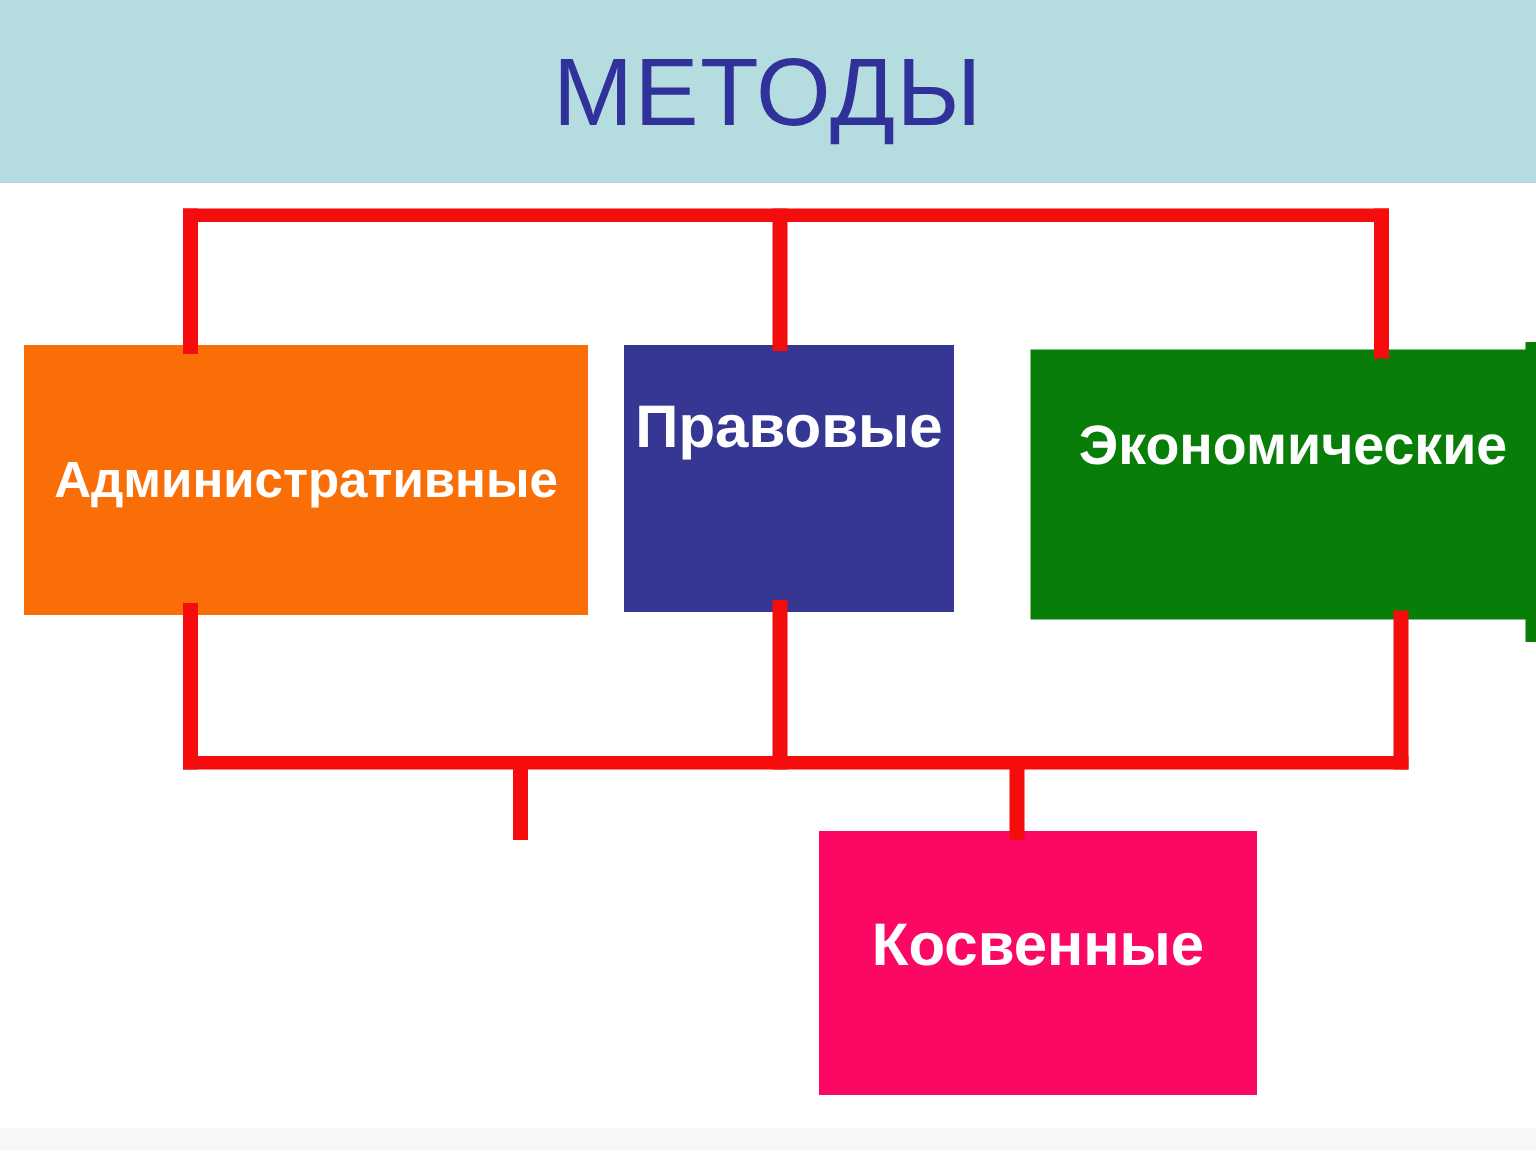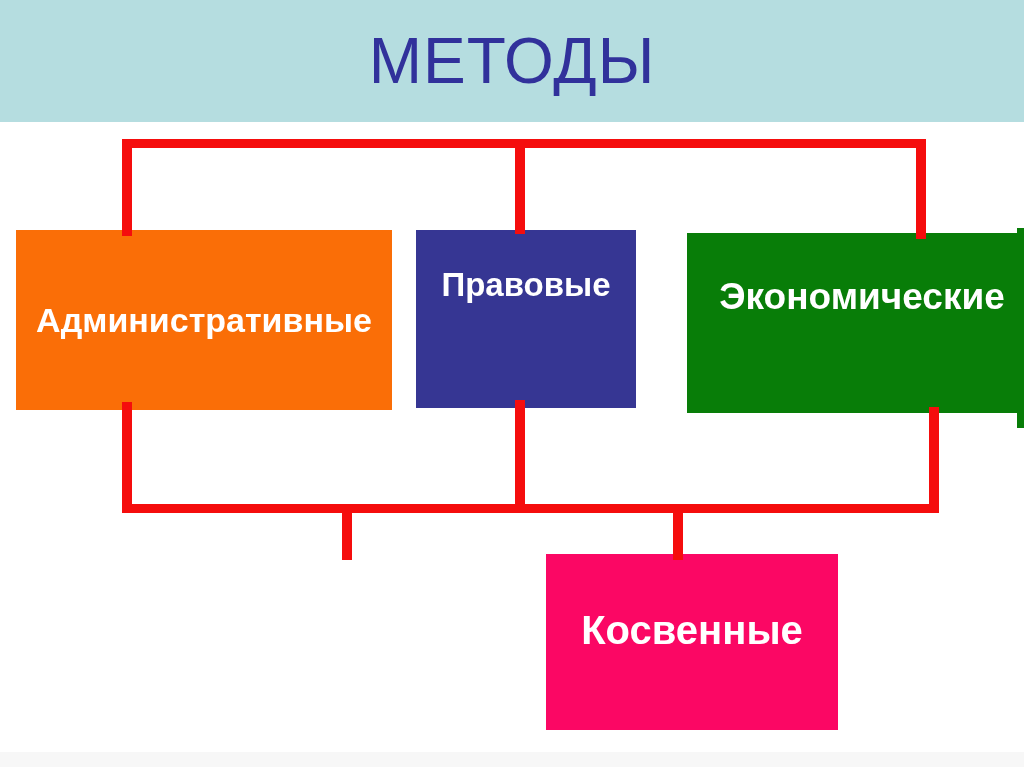--- a/index.html
+++ b/index.html
@@ -48,21 +48,21 @@
     text-align: center;
   }
   .node-administrative {
     left: 16px; top: 230px; width: 376px; height: 180px;
     background: #FA6E07;
     font-size: 34px;
   }
   .node-legal {
     left: 416px; top: 230px; width: 220px; height: 178px;
     background: #363693;
-    font-size: 33px;
+    font-size: 40px;
     padding-bottom: 68px;
   }
   .node-economic {
     left: 657px; top: 233px; width: 350px; height: 180px;
     background: #087D08;
     font-size: 37px;
     padding-bottom: 52px;
     margin-left: 30px;
   }
   .node-direct {

